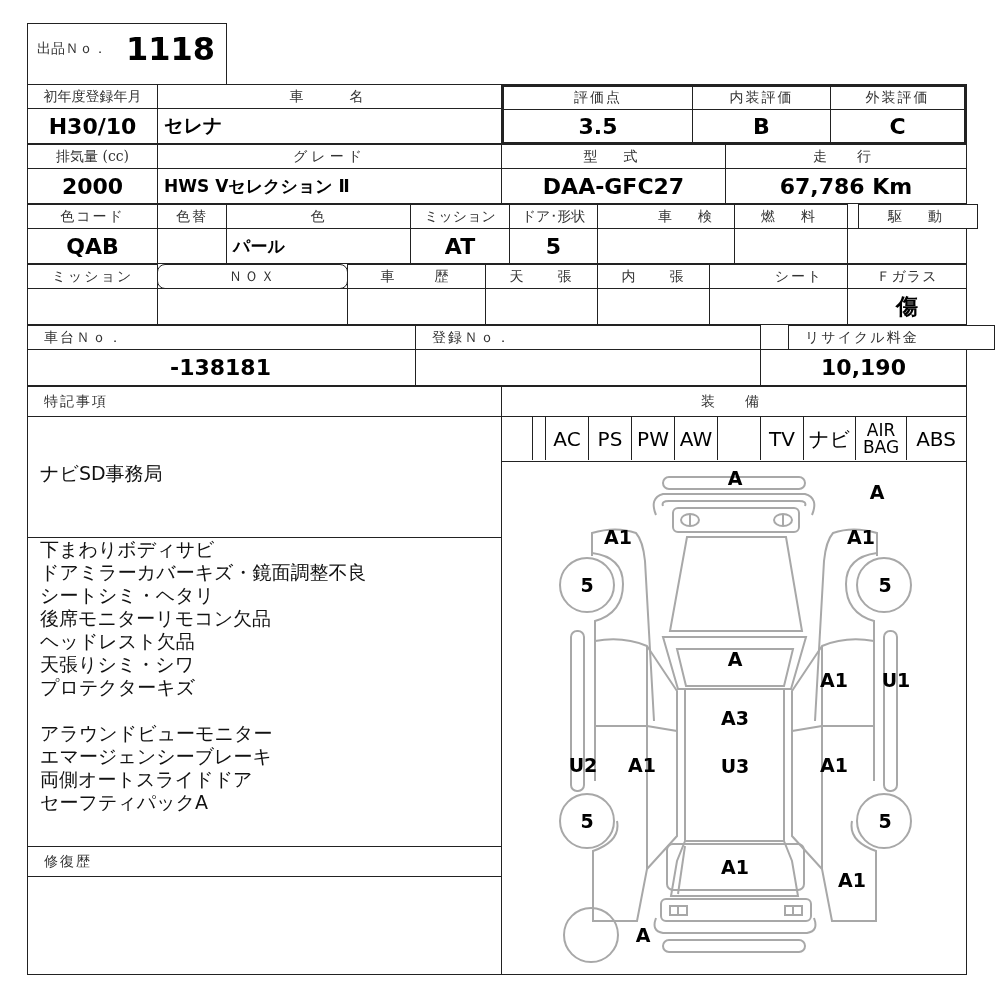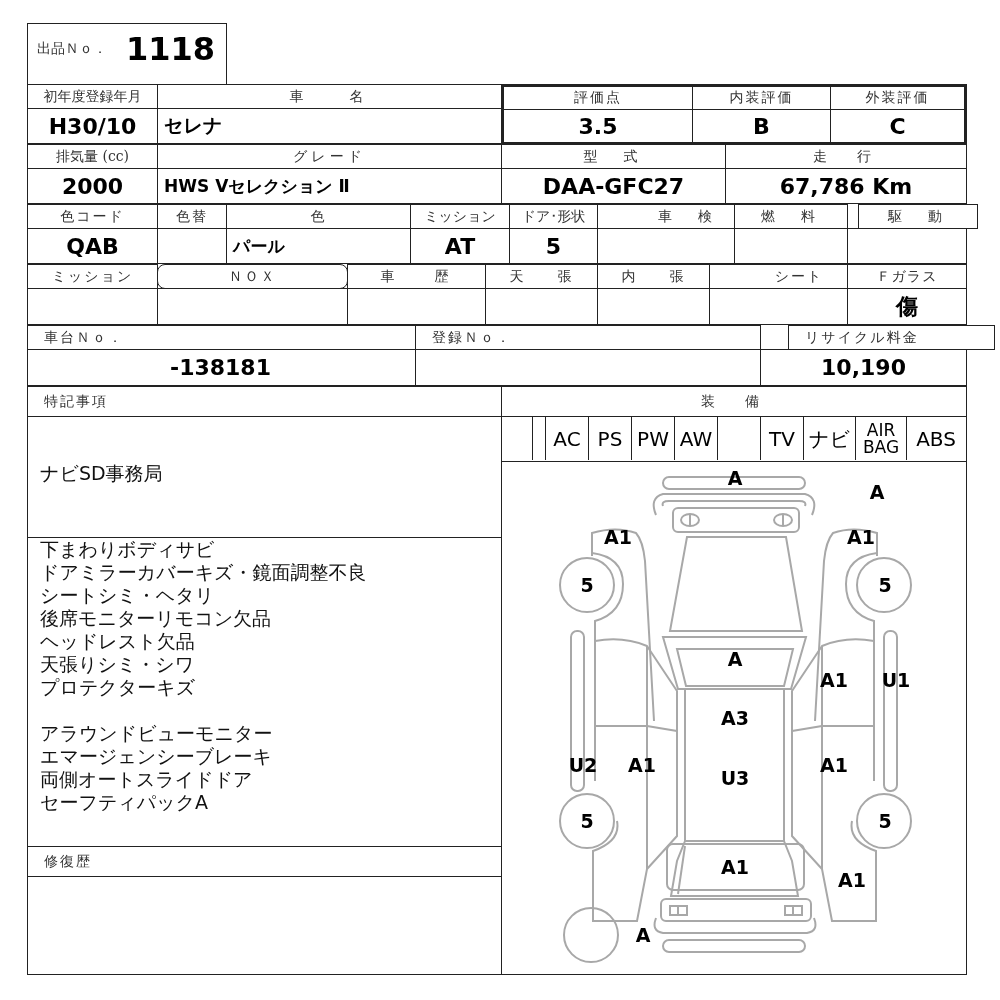--- a/index.html
+++ b/index.html
@@ -194,21 +194,21 @@
   <span class="mark" style="left:116px;top:75px;">A1</span>
   <span class="mark" style="left:359px;top:75px;">A1</span>
   <span class="mark" style="left:85px;top:123px;">5</span>
   <span class="mark" style="left:383px;top:123px;">5</span>
   <span class="mark" style="left:233px;top:197px;">A</span>
   <span class="mark" style="left:332px;top:218px;">A1</span>
   <span class="mark" style="left:394px;top:218px;">U1</span>
   <span class="mark" style="left:233px;top:256px;">A3</span>
   <span class="mark" style="left:81px;top:303px;">U2</span>
   <span class="mark" style="left:140px;top:303px;">A1</span>
-  <span class="mark" style="left:233px;top:304px;margin-top:12px;">U3</span>
+  <span class="mark" style="left:233px;top:304px;">U3</span>
   <span class="mark" style="left:332px;top:303px;">A1</span>
   <span class="mark" style="left:85px;top:359px;">5</span>
   <span class="mark" style="left:383px;top:359px;">5</span>
   <span class="mark" style="left:233px;top:405px;">A1</span>
   <span class="mark" style="left:350px;top:418px;">A1</span>
   <span class="mark" style="left:141px;top:473px;">A</span>
   <span class="mark" style="left:89px;top:473px;"></span>
 </div>
 
 </body></html>

